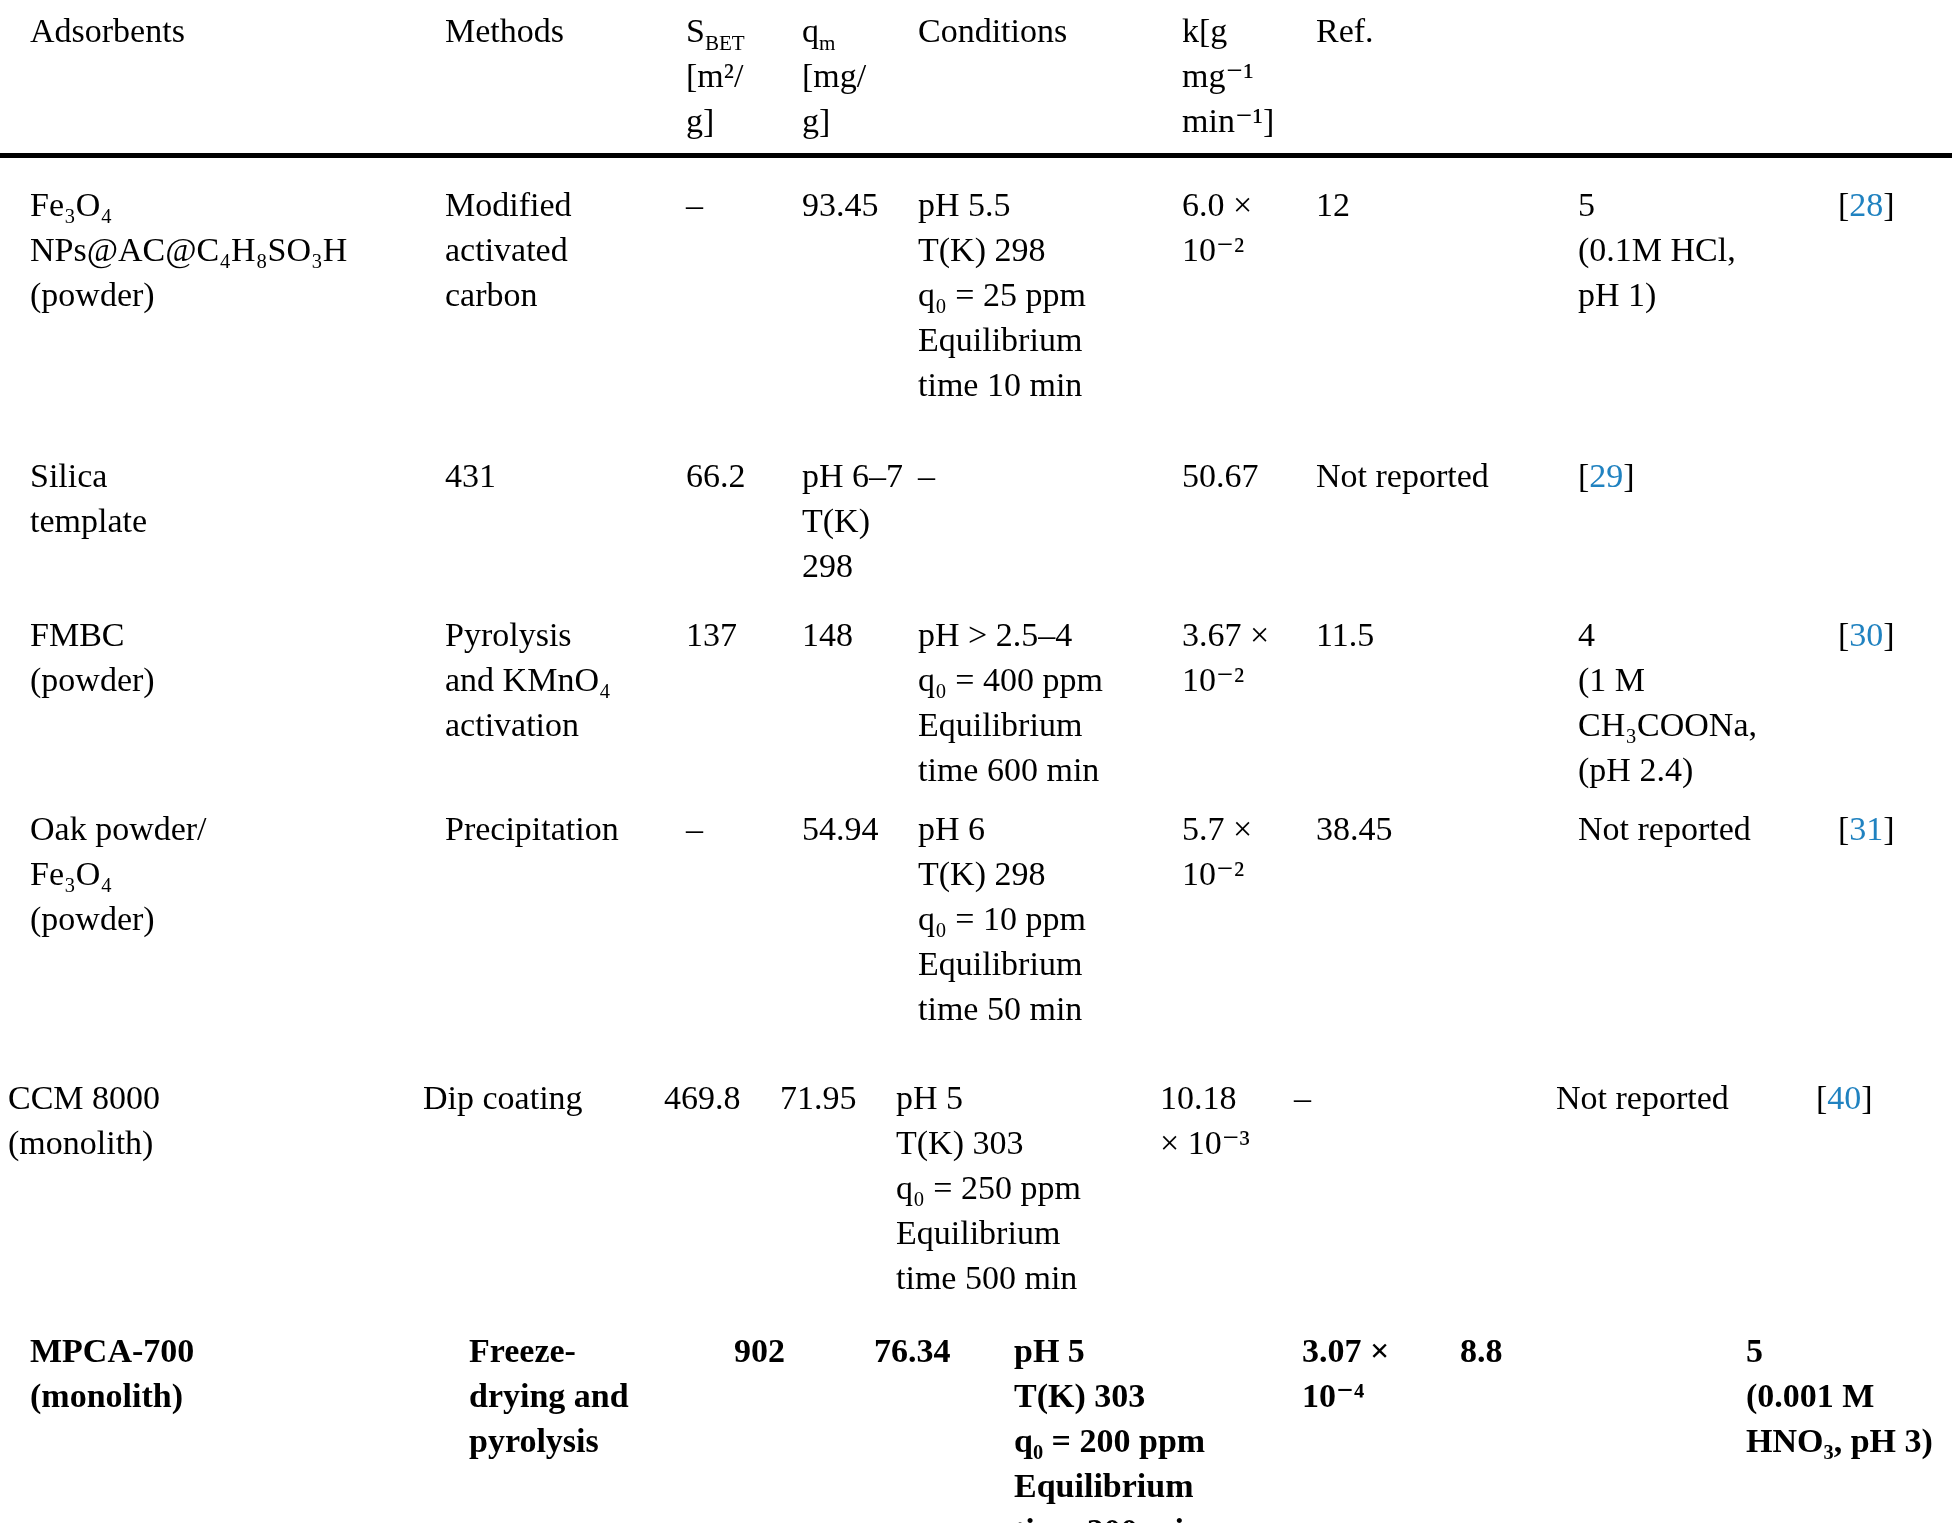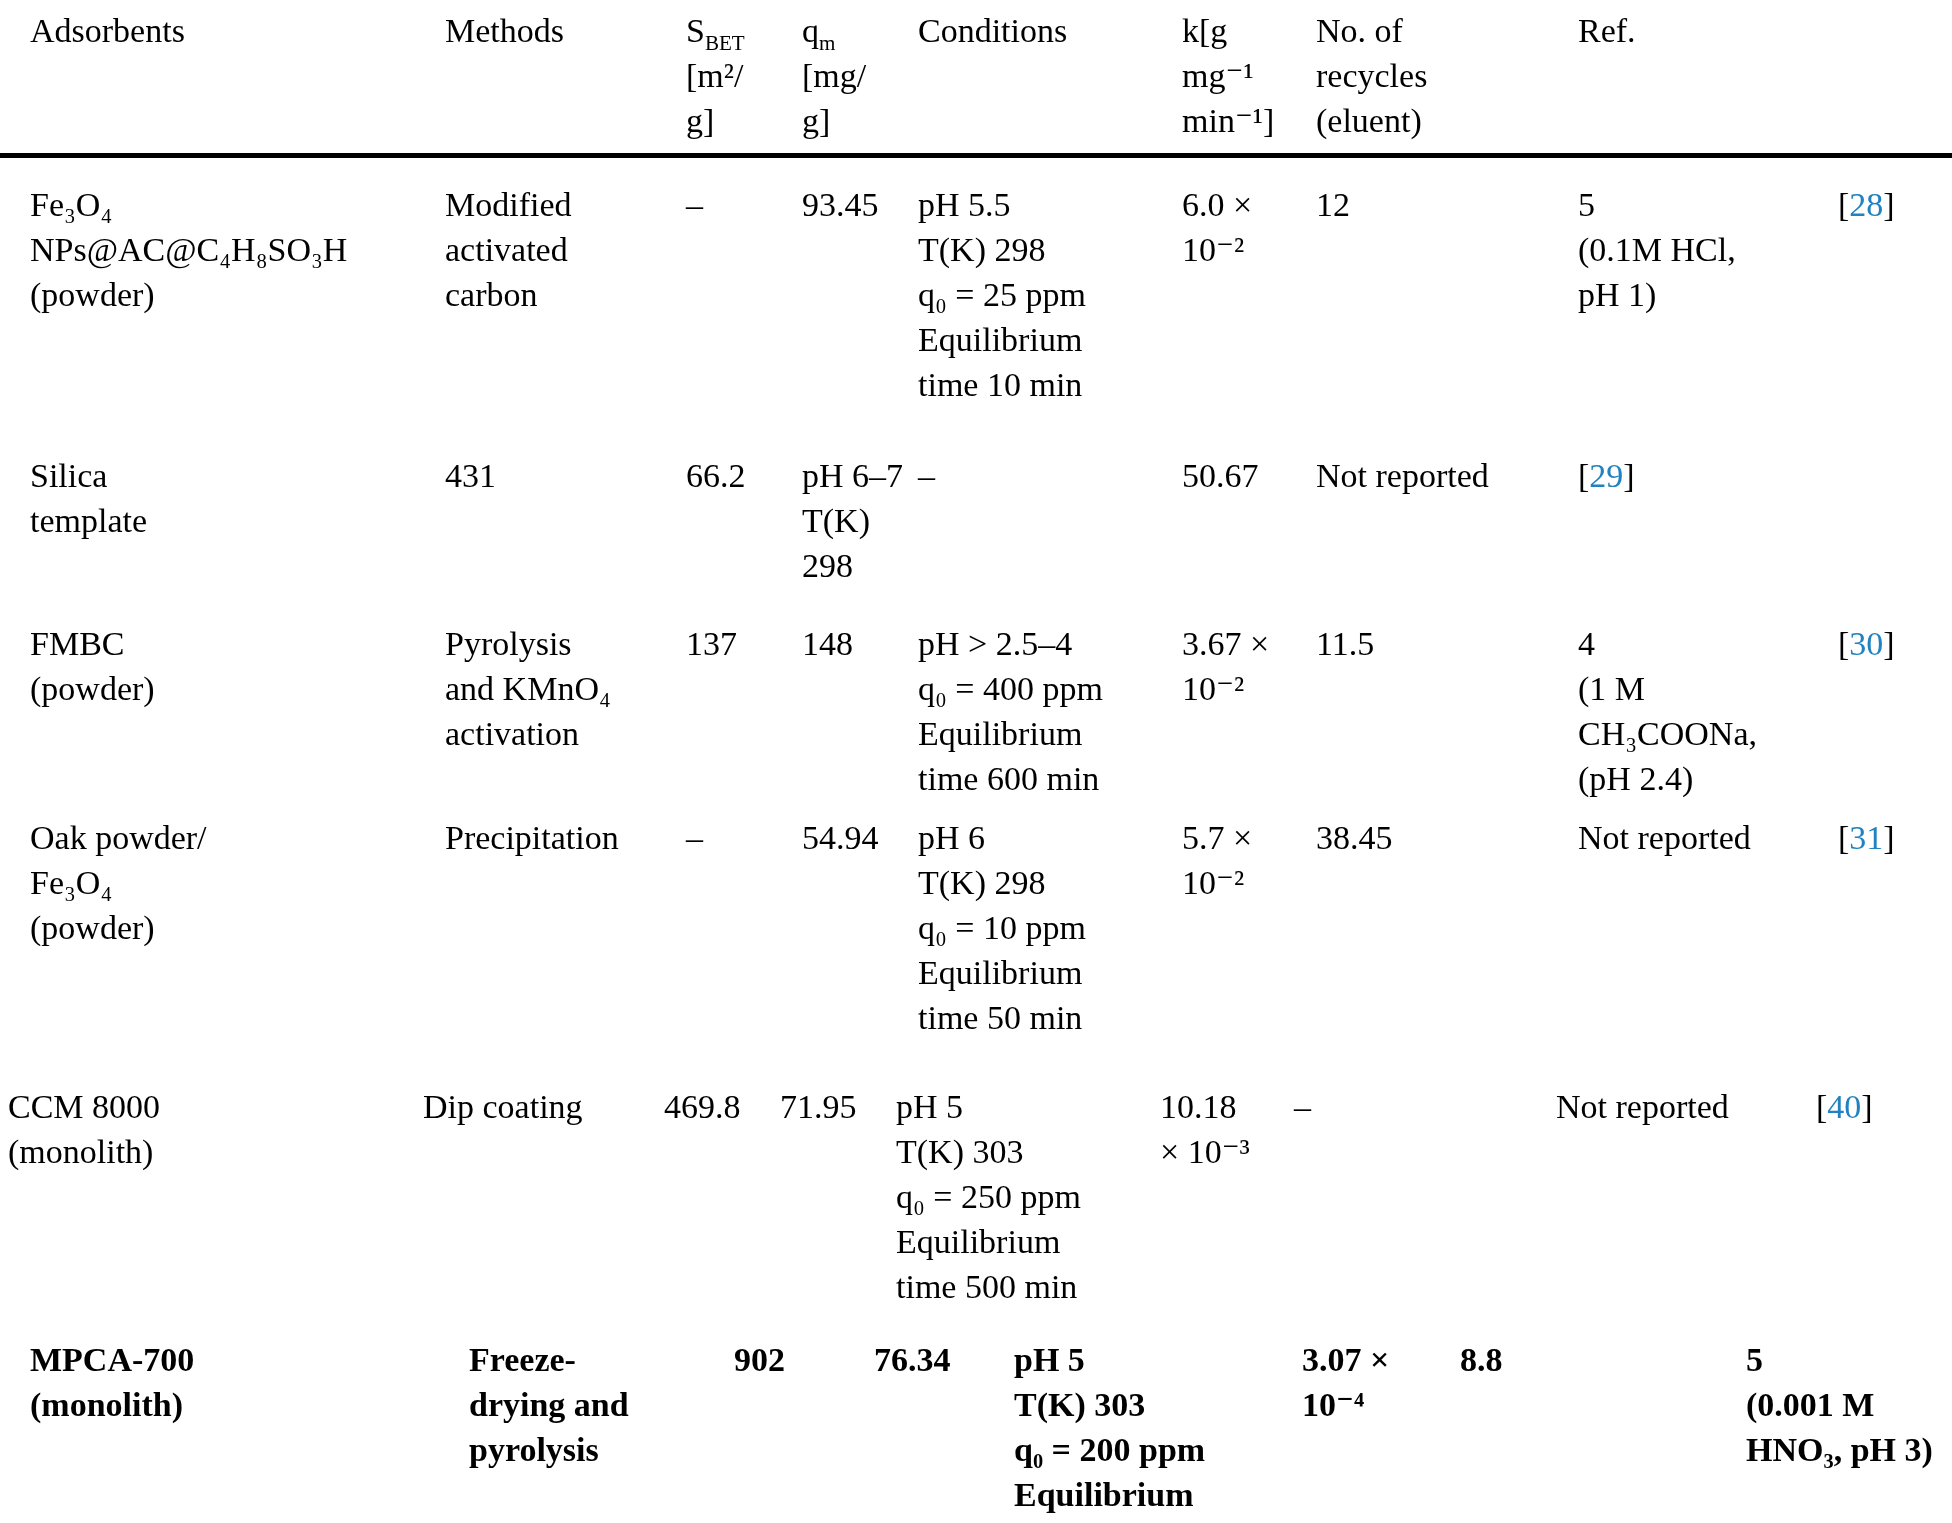--- a/index.html
+++ b/index.html
@@ -32,21 +32,21 @@
   .lines { white-space: pre-line; }
   sub { font-size: 0.62em; line-height: 0; }
   .rule {
     width: 100%;
     background: #000;
   }
   .rule.header-rule { height: 5px; margin-top: 10px; }
   .rule.bottom-rule { height: 6px; margin-top: 10px; }
   .body-row.row-1 { margin-top: 24px; }
   .body-row.row-2 { margin-top: 46px; }
-  .body-row.row-3 { margin-top: 33px; }
+  .body-row.row-3 { margin-top: 24px; }
   .body-row.row-4 { margin-top: 14px; }
   .body-row.row-5 { margin-top: 44px; padding-left: 8px; }
   .body-row.row-6 { margin-top: 28px; gap: 24px; }
   .emphasis { font-weight: bold; }
   .ref-num { color: var(--reference-blue); cursor: pointer; }
   .ref-this { font-weight: bold; }
 </style>
 </head>
 <body>
 
@@ -62,23 +62,20 @@
     </div>
     <div class="cell">
       <span>q</span><sub>m</sub>
       <div class="lines">[mg/
 g]</div>
     </div>
     <div class="cell">Conditions</div>
     <div class="cell lines">k[g
 mg⁻¹
 min⁻¹]</div>
-    <div class="cell lines">No. of
-recycles
-(eluent)</div>
     <div class="cell">Ref.</div>
   </div>
 
   <div class="rule header-rule"></div>
 
   <div class="grid-row body-row row-1">
     <div class="cell lines">Fe₃O₄
 NPs@AC@C₄H₈SO₃H
 (powder)</div>
     <div class="cell lines">Modified

